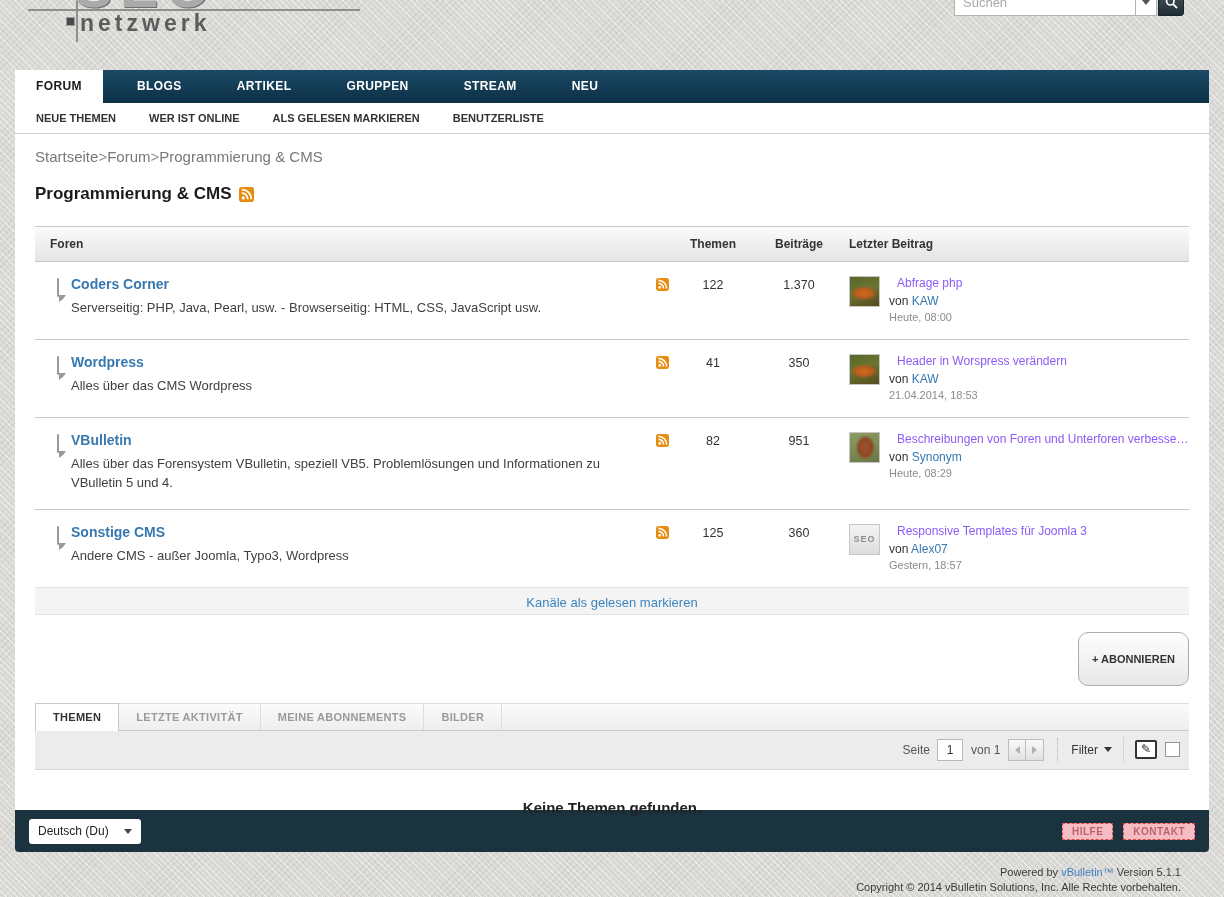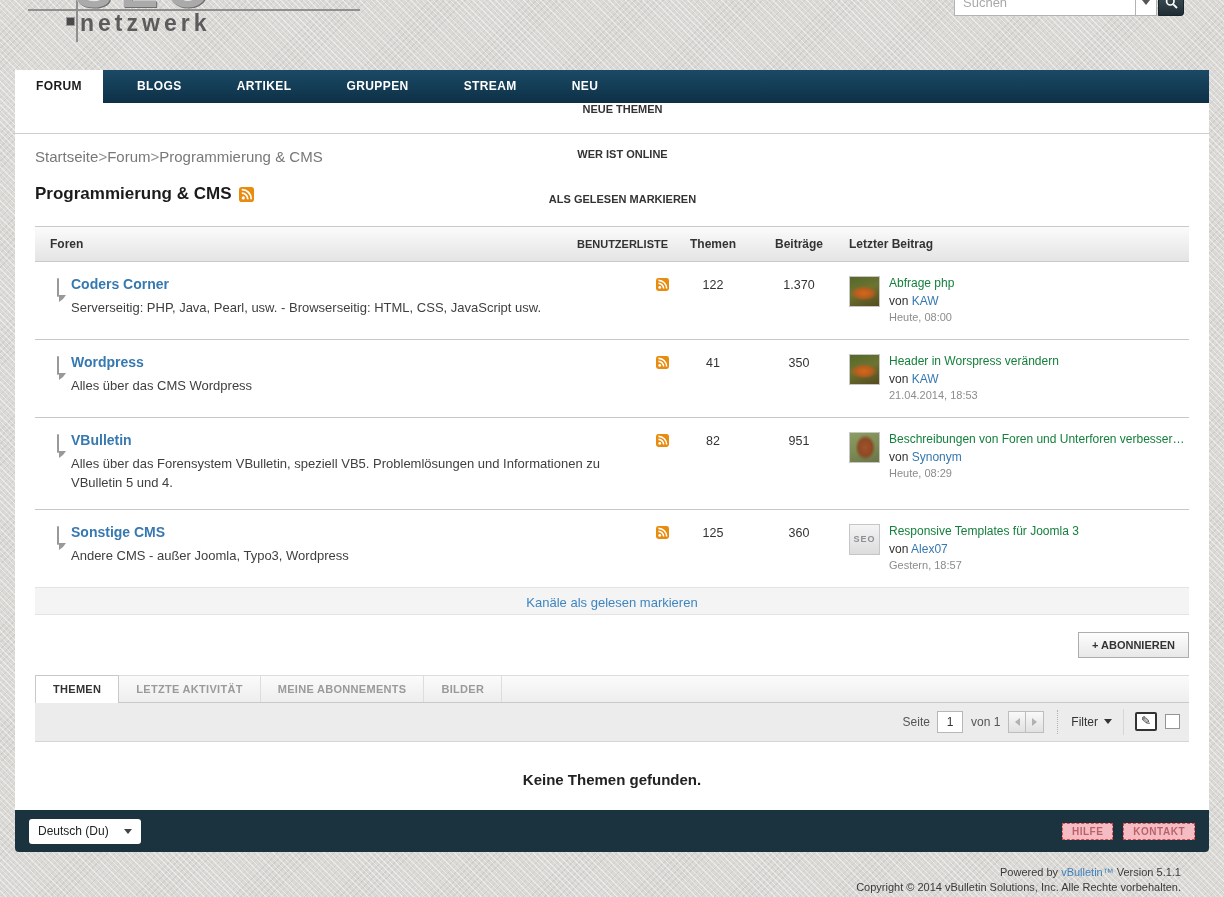--- a/index.html
+++ b/index.html
@@ -48,21 +48,21 @@
   .navbar {
     height:33px; background:linear-gradient(#1b4a66, #0d3046);
     display:flex; align-items:stretch; font-size:12px; font-weight:bold; color:#fff;
   }
   .nav-tab { line-height:33px; padding:0 21px; margin-right:13px; letter-spacing:.4px; cursor:pointer; }
   .nav-tab.active { background:#fff; color:#1a1a1a; }
 
   .subnav {
     height:31px; background:#fff; border-bottom:1px solid #cfcfcf;
     display:flex; align-items:center; padding-left:21px; gap:33px;
-    font-size:11px; font-weight:bold; color:#333;flex-direction:column;
+    font-size:11px; font-weight:bold; color:#333;
   }
   .subnav-item { cursor:pointer; }
 
   
   .content { background:#fff; height:676px; padding:0 20px; }
 
   .breadcrumb { padding-top:14px; font-size:15px; color:#787878; display:flex; gap:0;align-items:flex-end; }
   .crumb { cursor:pointer; }
   .crumb-sep { color:#909090; }
 
@@ -100,35 +100,35 @@
   .avatar.fish { background:
       radial-gradient(ellipse 62% 34% at 48% 56%, #d06a1a 0%, #b85c1e 45%, rgba(184,92,30,0) 74%),
       linear-gradient(160deg, #55682a 0%, #6d7430 45%, #564a1e 100%); }
   .avatar.squirrel { background:
       radial-gradient(ellipse 46% 58% at 53% 50%, #a2512a 0%, #8d4a26 50%, rgba(141,74,38,0) 76%),
       linear-gradient(160deg, #8d9d62 0%, #7d8b55 50%, #687646 100%); }
   .avatar.seo { background:linear-gradient(#f4f4f4, #dcdcdc); }
   .avatar.seo::after { content:"SEO"; position:absolute; top:9px; left:0; right:0; text-align:center;
       font-size:9px; font-weight:bold; color:#8b9095; letter-spacing:1px; }
   .lp-info { min-width:0; }
-  .lp-title { font-size:12px; color:#15803d; cursor:pointer; white-space:nowrap; overflow:hidden; text-overflow:ellipsis; max-width:300px; }
+  .lp-title { font-size:12px; color:#8b5cf6; cursor:pointer; white-space:nowrap; overflow:hidden; text-overflow:ellipsis; max-width:300px;margin-left:8px; }
   .lp-by { font-size:12px; color:#333; margin-top:4px; }
   .lp-author { color:#3678b0; cursor:pointer; }
   .lp-date { font-size:11px; color:#8c8c8c; margin-top:3px; }
 
   .mark-read-bar {
     height:28px; line-height:28px; text-align:center;
     background:#f4f4f4; border-top:1px solid #e3e3e3; border-bottom:1px solid #e3e3e3;
   }
   .mark-read-link { font-size:13px; color:#3e85c0; cursor:pointer; }
 
   .subscribe-row { margin-top:17px; text-align:right; }
   .subscribe-btn {
-    display:inline-block; padding:6px 13px; font-size:11px; font-weight:bold; color:#333;
-    background:linear-gradient(#fdfdfd, #e8e8e8); border:1px solid #adadad; border-radius:0; cursor:pointer;
+    display:inline-block; padding:20px 13px; font-size:11px; font-weight:bold; color:#333;
+    background:linear-gradient(#fdfdfd, #e8e8e8); border:1px solid #adadad; border-radius:10px; cursor:pointer;
   }
 
   
   .ctabs {
     margin-top:17px; height:28px; display:flex; align-items:stretch;
     background:linear-gradient(#fbfbfb, #eee);
     border-top:1px solid #ddd; border-bottom:1px solid #c9c9c9;
     font-size:11px; font-weight:bold; color:#9a9a9a;
   }
   .ctab { line-height:27px; padding:0 17px; border-right:1px solid #ddd; cursor:pointer; letter-spacing:.3px; }

